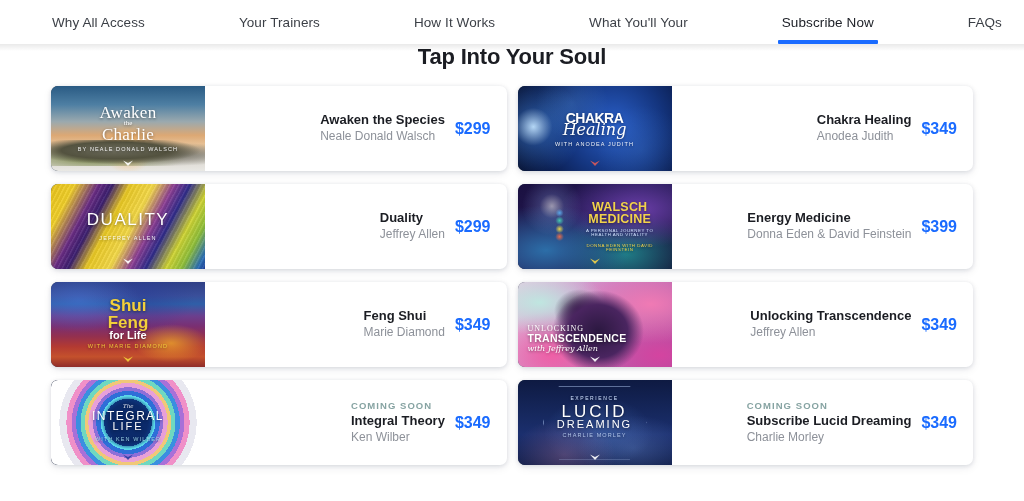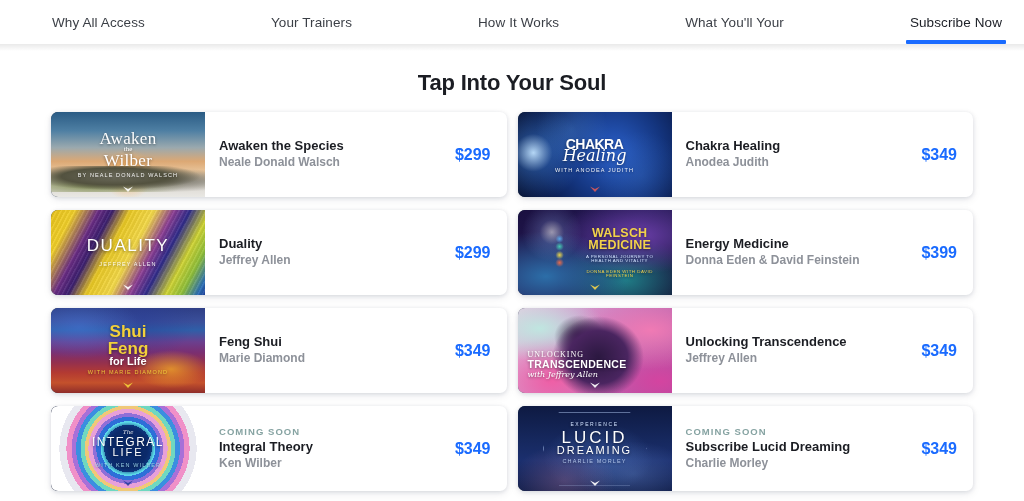--- a/index.html
+++ b/index.html
@@ -61,21 +61,21 @@
     bottom: 0;
     height: 4px;
     background: #1a6bff;
     border-radius: 1px;
   }
 
   
   .page {
     background: #ffffff;
     height: 401px;
-    padding-top: 26px;
+    padding-top: 0;
   }
 
   .section-title {
     text-align: center;
     font-size: 22px;
     font-weight: bold;
     letter-spacing: -0.2px;
     color: #1b1d23;
     margin-bottom: 16px;
   }
@@ -130,21 +130,21 @@
     bottom: 4px;
     transform: translateX(-50%);
     width: 11px; height: 7px;
     opacity: 0.9;
   }
 
   .info {
     flex: 1 1 auto;
     display: flex;
     align-items: center;
-    justify-content: space-between;
+    justify-content: flex-end;
     padding: 0 16px 0 14px;
     min-width: 0;
   }
   .info-text { min-width: 0; }
   .coming-soon {
     font-size: 9.5px;
     font-weight: bold;
     letter-spacing: 1.05px;
     color: #86a3a2;
     margin-bottom: 2px;
@@ -155,21 +155,20 @@
     color: #1b1d23;
     line-height: 1.25;
     white-space: nowrap;
   }
   .course-author {
     font-size: 12px;
     color: #8d9199;
     line-height: 1.3;
     margin-top: 1px;
     white-space: nowrap;
-    font-weight: bold;
   }
   .price {
     font-size: 16px;
     font-weight: bold;
     color: #1a6bff;
     white-space: nowrap;
     padding-left: 10px;
   }
 
   
@@ -350,37 +349,40 @@
 
     <div class="nav-item">
       <span>What You'll Your</span>
     </div>
 
     <div class="nav-item active">
       <span>Subscribe Now</span>
       <span class="nav-underline"></span>
     </div>
 
+    <div class="nav-item">
+      <span>FAQs</span>
+    </div>
 
   </div>
 </div>
 
 <div class="page">
 
   <div class="section-title">Tap Into Your Soul</div>
 
   <div class="grid">
 
     <div class="card">
       <div class="thumb">
         <div class="art art-awaken"></div>
         <div class="thumb-title">
           <div class="tt-1" style="font-family:'Liberation Serif',serif;font-weight:normal;font-size:17px">Awaken</div>
           <div style="font-family:'Liberation Serif',serif;font-size:7px;margin:-1px 0">the</div>
-          <div class="tt-1" style="font-family:'Liberation Serif',serif;font-weight:normal;font-size:17px">Wilber</div>
+          <div class="tt-1" style="font-family:'Liberation Serif',serif;font-weight:normal;font-size:17px">Charlie</div>
           <div class="tt-sub">BY NEALE DONALD WALSCH</div>
         </div>
         <svg class="chevron" viewBox="0 0 22 14">
           <path d="M1 1 L11 12 L21 1 L11 6 Z" fill="#ffffff"></path>
         </svg>
       </div>
       <div class="info">
         <div class="info-text">
           <div class="course-title">Awaken the Species</div>
           <div class="course-author">Neale Donald Walsch</div>

